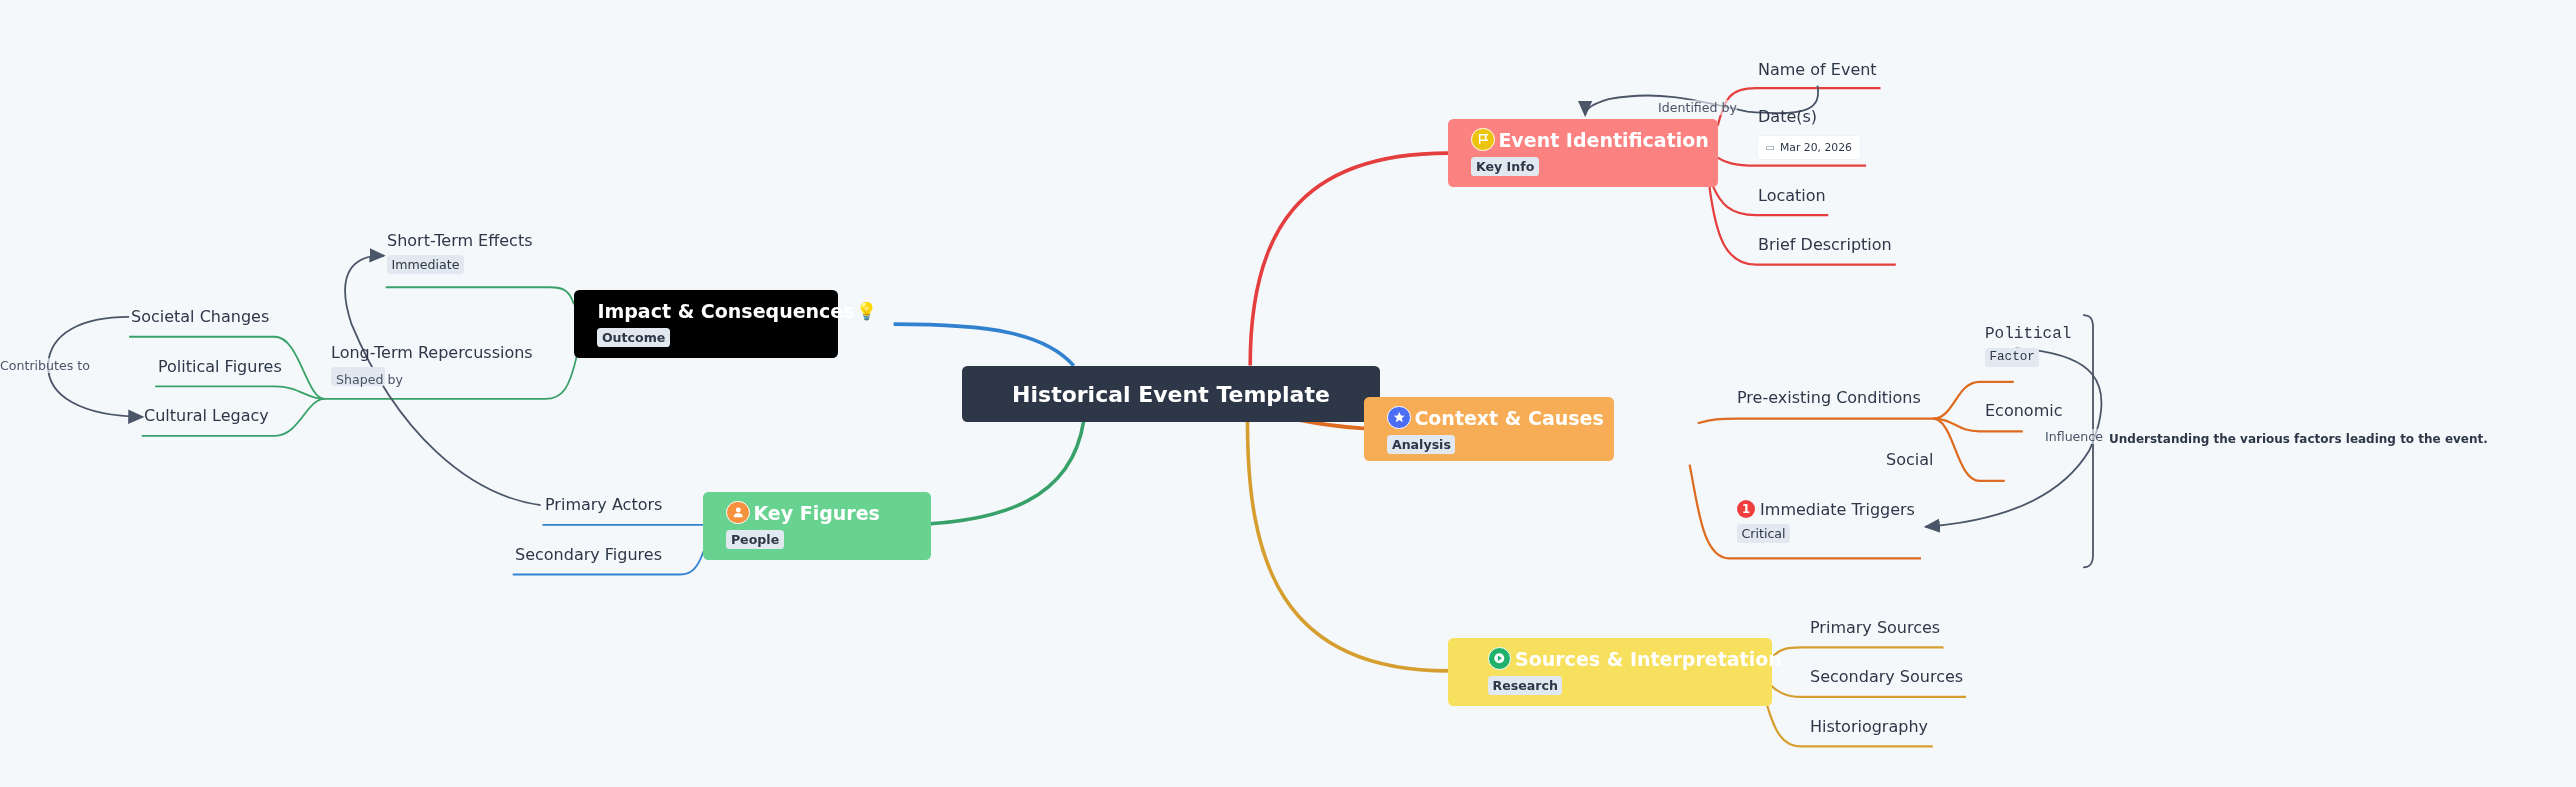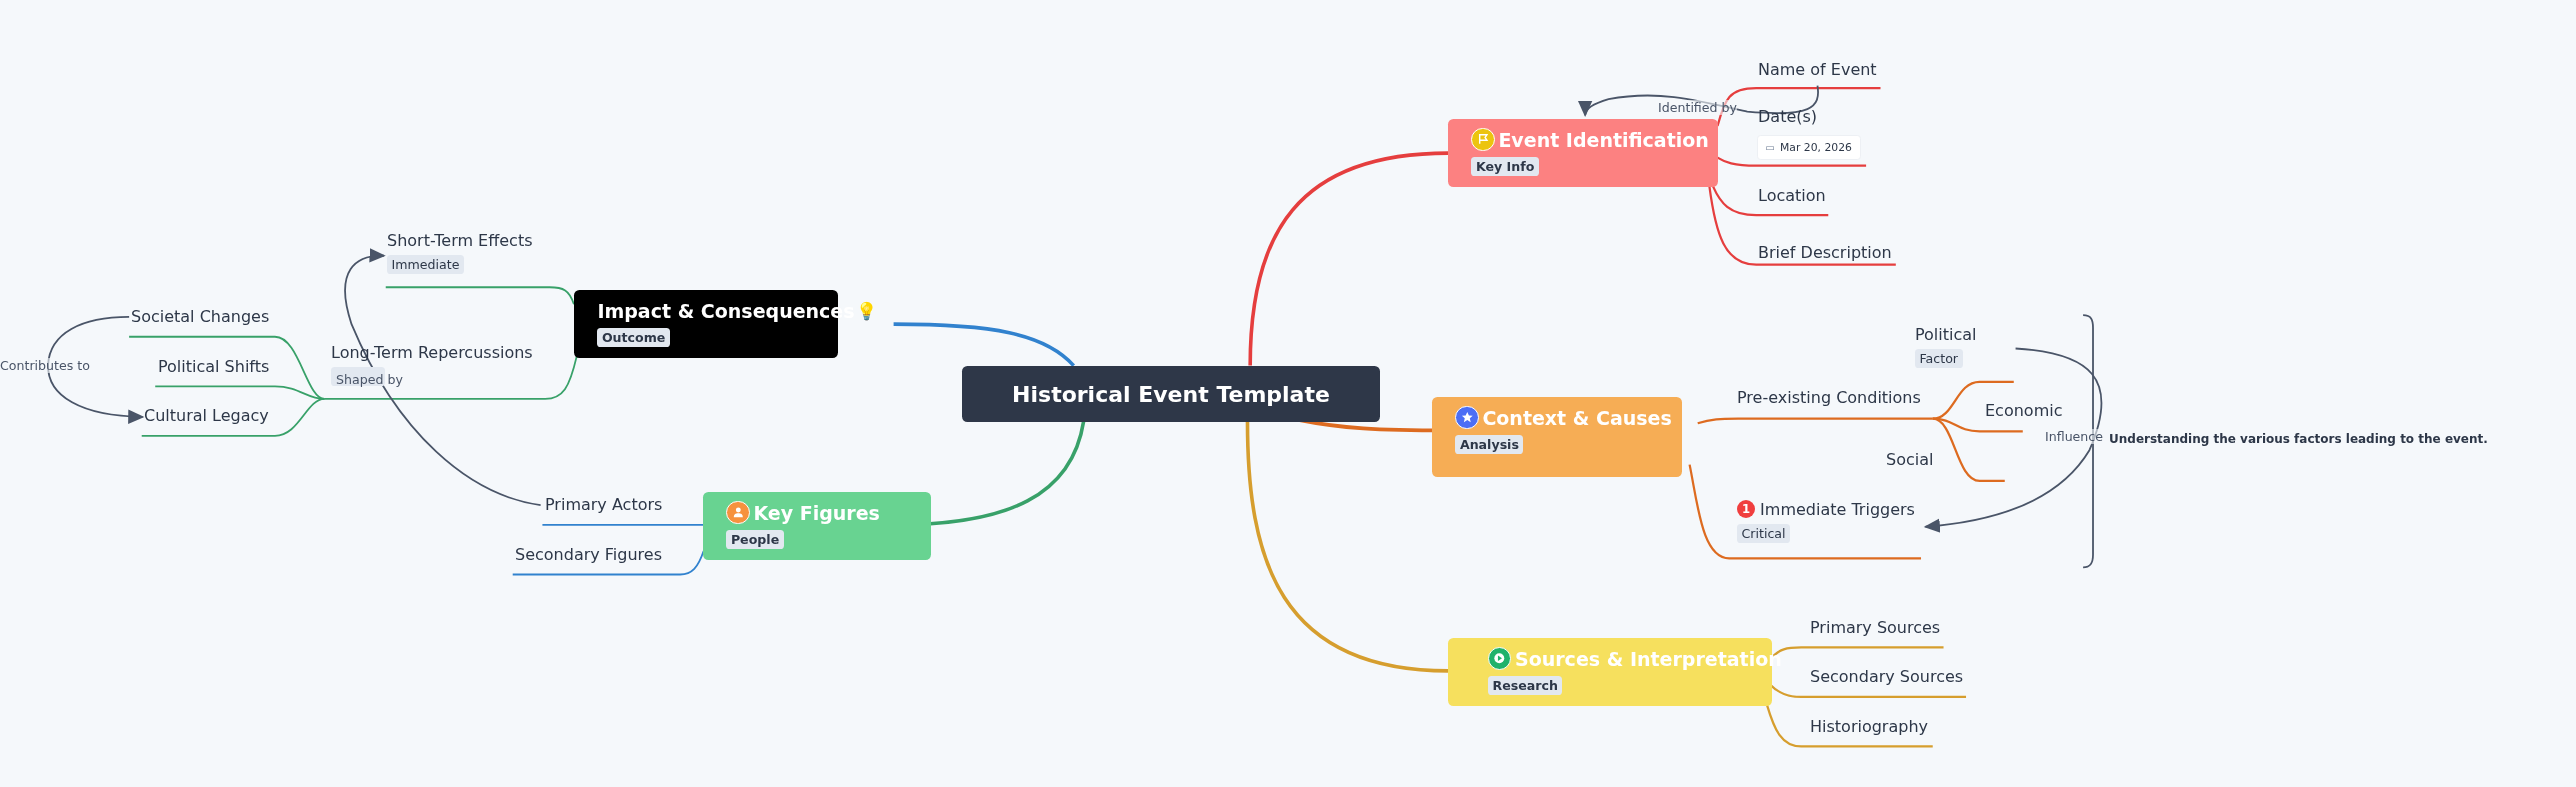--- a/index.html
+++ b/index.html
@@ -125,40 +125,40 @@
   <div class="leaf" style="left:1758px; top:107px;">
     <span>Date(s)</span>
   </div>
   <div class="date-chip">
     <span style="font-size:10px;color:#718096;">▭</span>
     <span>Mar 20, 2026</span>
   </div>
   <div class="leaf" style="left:1758px; top:186px;">
     <span>Location</span>
   </div>
-  <div class="leaf" style="left:1758px; top:235px;margin-top:8px;">
+  <div class="leaf" style="left:1758px; top:235px;">
     <span>Brief Description</span>
   </div>
   <div class="rel-label" style="left:1658px; top:100px;">Identified by</div>
 
-  <div class="branch" style="left:1432px; top:397px; width:250px; height:80px; background:#f6ad55;">
+  <div class="branch" style="left:1364px; top:397px; width:250px; height:64px; background:#f6ad55;">
     <div class="title">
       <span class="badge" style="background:#4c6ef5;">
         <svg width="12.6" height="12.6" viewBox="0 0 14 14">
             <path d="M7,1 L8.8,5 L13,5.3 L9.8,8.1 L10.8,12.5 L7,10.1 L3.2,12.5 L4.2,8.1 L1,5.3 L5.2,5 z" fill="#fff"></path>
           </svg>
       </span>
       <span>Context &amp; Causes</span>
     </div>
     <span class="tag">Analysis</span>
   </div>
   <div class="leaf" style="left:1737px; top:388px;">
     <span>Pre-existing Conditions</span>
   </div>
-  <div class="leaf" style="left:1915px; top:325px;">
+  <div class="leaf" style="left:1985px; top:325px;font-family:Liberation Mono, monospace;">
     <span>Political</span><br>
     <span class="tag">Factor</span>
   </div>
   <div class="leaf" style="left:1985px; top:401px;">
     <span>Economic</span>
   </div>
   <div class="leaf" style="left:1886px; top:450px;">
     <span>Social</span>
   </div>
   <div class="leaf" style="left:1737px; top:500px;">
@@ -204,21 +204,21 @@
   </div>
   <div class="leaf" style="left:331px; top:343px;">
     <span>Long-Term Repercussions</span><br>
     <span class="tag" style="color:transparent;">Legacy</span>
   </div>
   <div class="rel-label" style="left:336px; top:372px; background:transparent;">Shaped by</div>
   <div class="leaf" style="left:131px; top:307px;">
     <span>Societal Changes</span>
   </div>
   <div class="leaf" style="left:158px; top:357px;">
-    <span>Political Shifts</span>
+    <span>Political Figures</span>
   </div>
   <div class="leaf" style="left:144px; top:406px;">
     <span>Cultural Legacy</span>
   </div>
   <div class="rel-label" style="left:0px; top:358px;">Contributes to</div>
 
   <div class="branch" style="left:703px; top:492px; width:228px; height:68px; background:#68d391;">
     <div class="title" style="padding-left:0px;">
       <span class="badge" style="background:#f6923e;">
         <svg width="12.6" height="12.6" viewBox="0 0 14 14">

